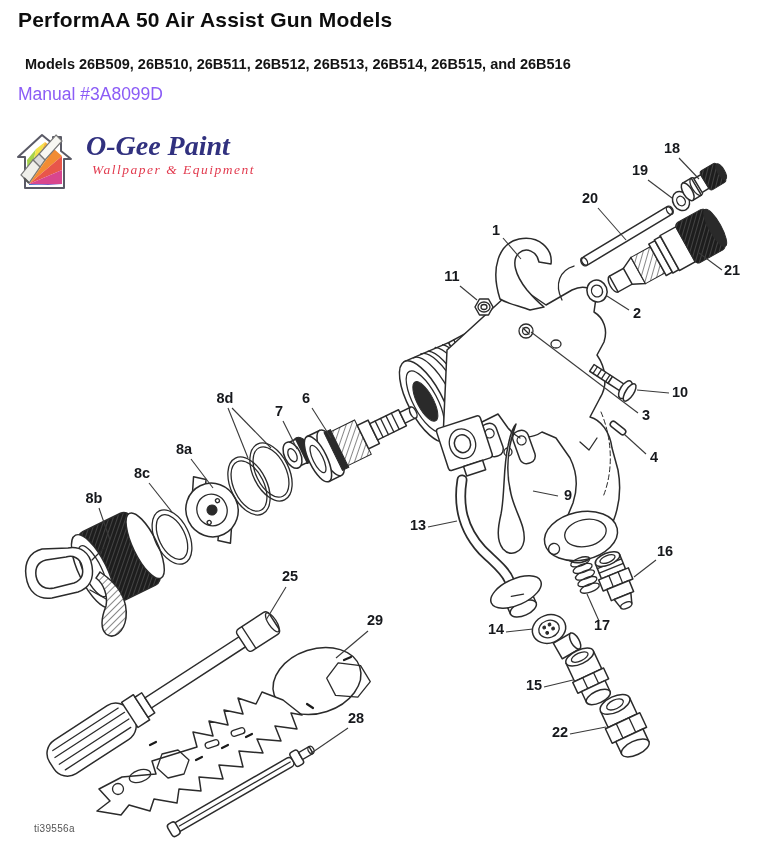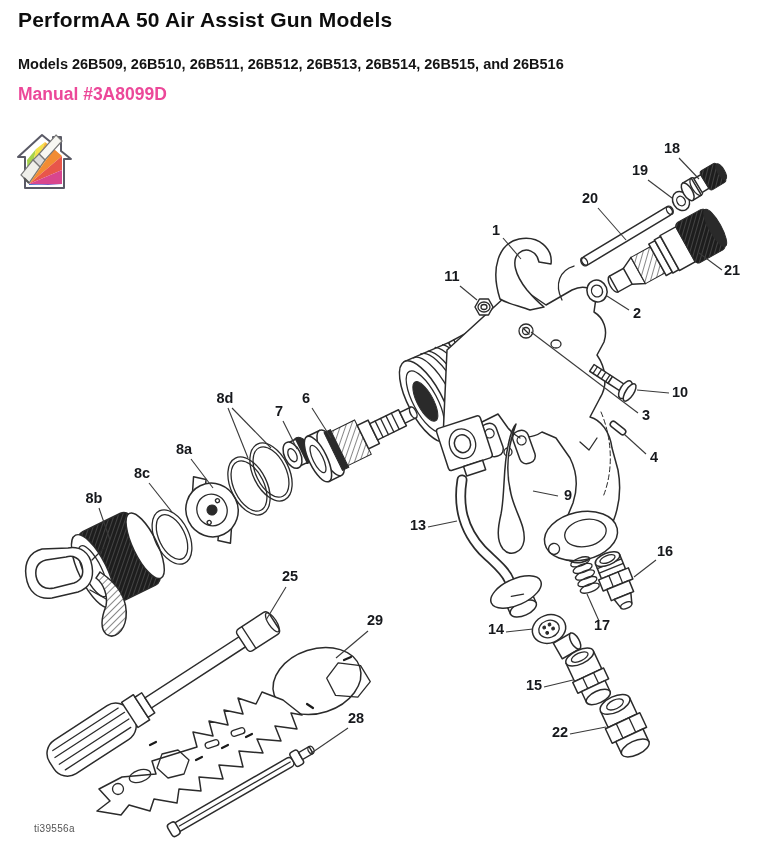--- a/index.html
+++ b/index.html
@@ -1,19 +1,19 @@
 <!DOCTYPE html>
 <html><head>
 <meta charset="utf-8">
 <style>
   html,body{margin:0;padding:0;background:#ffffff;}
   .page{position:relative;width:768px;height:846px;background:#fff;font-family:"Liberation Sans",sans-serif;overflow:hidden;}
   .hdr-title{position:absolute;left:18px;top:8px;font-size:21px;font-weight:700;color:#0d0d0d;letter-spacing:.2px;}
-  .hdr-models{position:absolute;left:18px;top:56px;font-size:14.5px;font-weight:700;color:#141414;}
-  .hdr-manual{position:absolute;left:18px;top:84px;font-size:17.5px;font-weight:700;color:#ec4899;}
+  .hdr-models{position:absolute;left:25px;top:56px;font-size:14.5px;font-weight:700;color:#141414;}
+  .hdr-manual{position:absolute;left:18px;top:84px;font-size:17.5px;font-weight:400;color:#8b5cf6;}
   .logo{position:absolute;left:12px;top:126px;display:flex;align-items:flex-start;z-index:3;}
   .logo-text{margin-left:8px;padding-top:6px;}
   .logo-name{font-family:"Liberation Serif",serif;font-style:italic;font-weight:700;font-size:28px;line-height:28px;}
   .logo-tagline{font-family:"Liberation Serif",serif;font-style:italic;font-size:13.5px;letter-spacing:1.5px;margin-top:2px;margin-left:6px;}
   .fig-id{position:absolute;left:34px;top:823px;font-size:10px;color:#555;letter-spacing:.3px;}
   #diagram-svg{position:absolute;left:0;top:0;z-index:1;}
   .ln{fill:#fff;stroke:#2b2b2b;stroke-width:1.5;stroke-linejoin:round;}
   .st{fill:none;stroke:#2b2b2b;stroke-width:1.3;stroke-linejoin:round;stroke-linecap:round;}
   .dk{fill:#2a2a2a;stroke:#2b2b2b;stroke-width:1;}
   .dash{stroke-dasharray:5 3;stroke-width:1;}
@@ -51,20 +51,24 @@
         <polygon points="17,58 50,58 36,59" fill="#7e57c2"></polygon>
         <polygon points="17,58 36,59 17,59" fill="#3f63c9"></polygon>
       </g>
       <g>
         <path d="M 44,9 L 50,15 L 33,34 L 27,28 Z" fill="#f7f7f2" stroke="#777" stroke-width="1.2"></path>
         <path d="M 27,28 L 33,34 L 28,41 L 21,34 Z" fill="#dcdcdc" stroke="#777" stroke-width="1.2"></path>
         <path d="M 21,34 L 28,41 L 17,57 L 9,49 Z" fill="#efefea" stroke="#777" stroke-width="1.2"></path>
         <path d="M 12,52 L 17,57" stroke="#555" stroke-width="2"></path>
       </g>
     </svg>
+    <div class="logo-text">
+      <div class="logo-name" style="color: rgb(49, 49, 127);">O-Gee Paint</div>
+      <div class="logo-tagline" style="color: rgb(226, 58, 78);">Wallpaper &amp; Equipment</div>
+    </div>
   </div>
 
   <svg id="diagram-svg" width="768" height="846" viewBox="0 0 768 846">
     <defs>
       <pattern id="hatch" width="5" height="5" patternUnits="userSpaceOnUse" patternTransform="rotate(45)">
         <rect width="5" height="5" fill="#fff"></rect>
           <line x1="0" y1="0" x2="0" y2="5" stroke="#555" stroke-width="1.4"></line>
       </pattern>
       <pattern id="knurlDark" width="4" height="4" patternUnits="userSpaceOnUse" patternTransform="rotate(45)">
         <rect width="4" height="4" fill="#1d1d1d"></rect>

